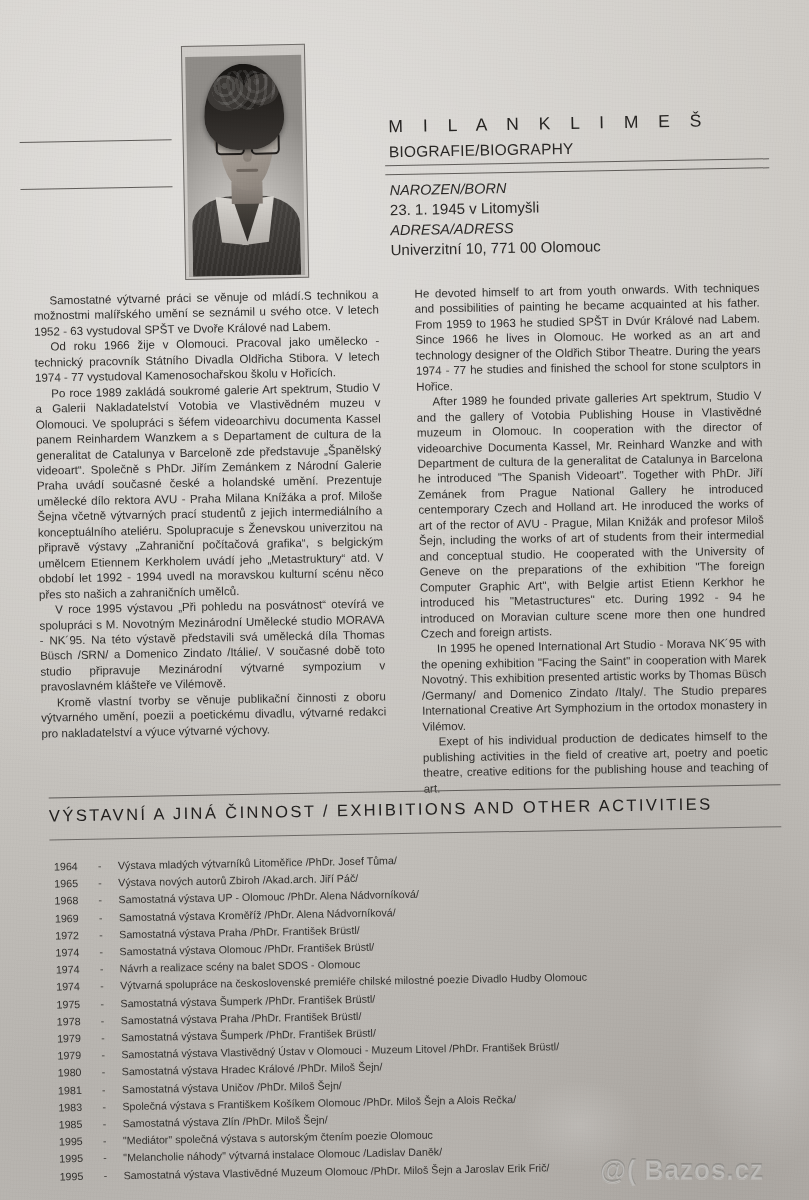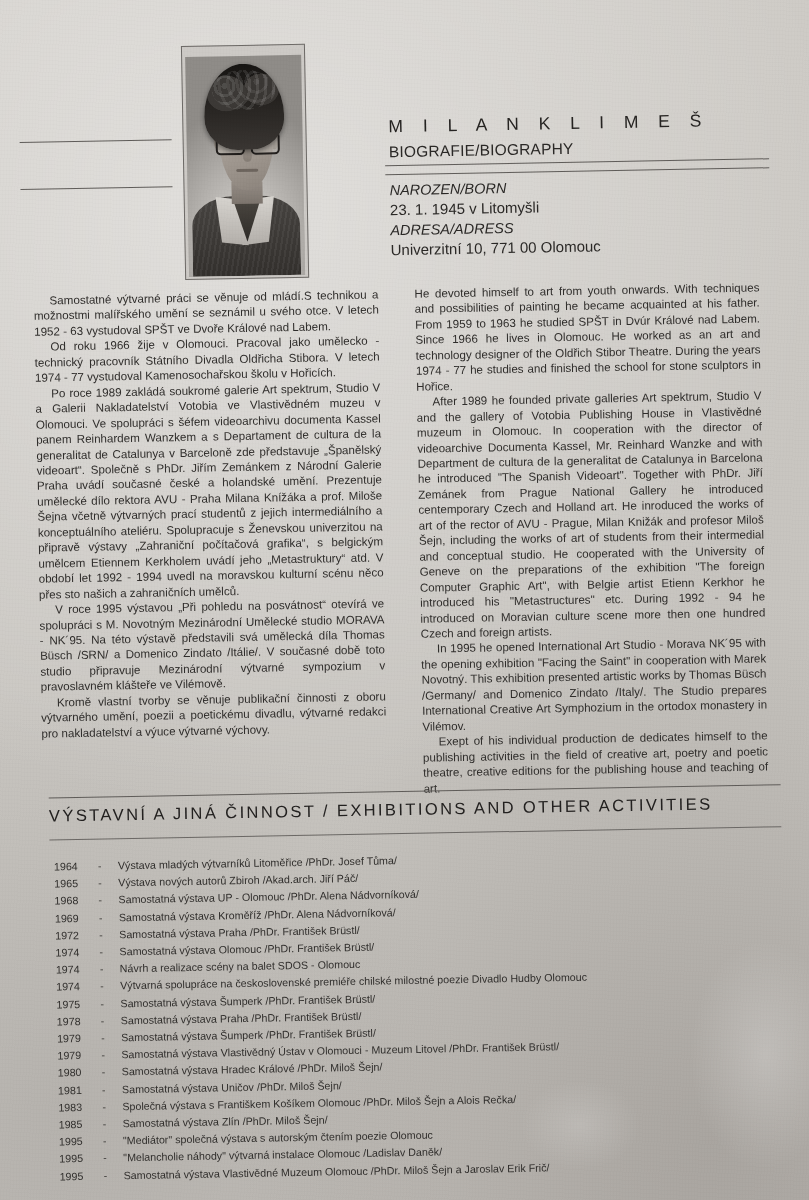--- a/index.html
+++ b/index.html
@@ -413,13 +413,14 @@
           <span class="ex-text">Samostatná výstava Vlastivědné Muzeum Olomouc /PhDr. Miloš Šejn a Jaroslav Erik Frič/</span>
         </div>
       </div>
 
   </div>
 
   <div class="paper-grain"></div>
   <div class="blotch" style="left:690px; top:940px; width:150px; height:230px; background:radial-gradient(closest-side, rgba(255,255,255,.22), rgba(255,255,255,0));"></div>
   <div class="blotch" style="left:520px; top:1080px; width:120px; height:90px; background:radial-gradient(closest-side, rgba(255,255,255,.16), rgba(255,255,255,0));"></div>
 
+  <div class="watermark">@( Bazos.cz</div>
 </div>
 
 </body></html>

